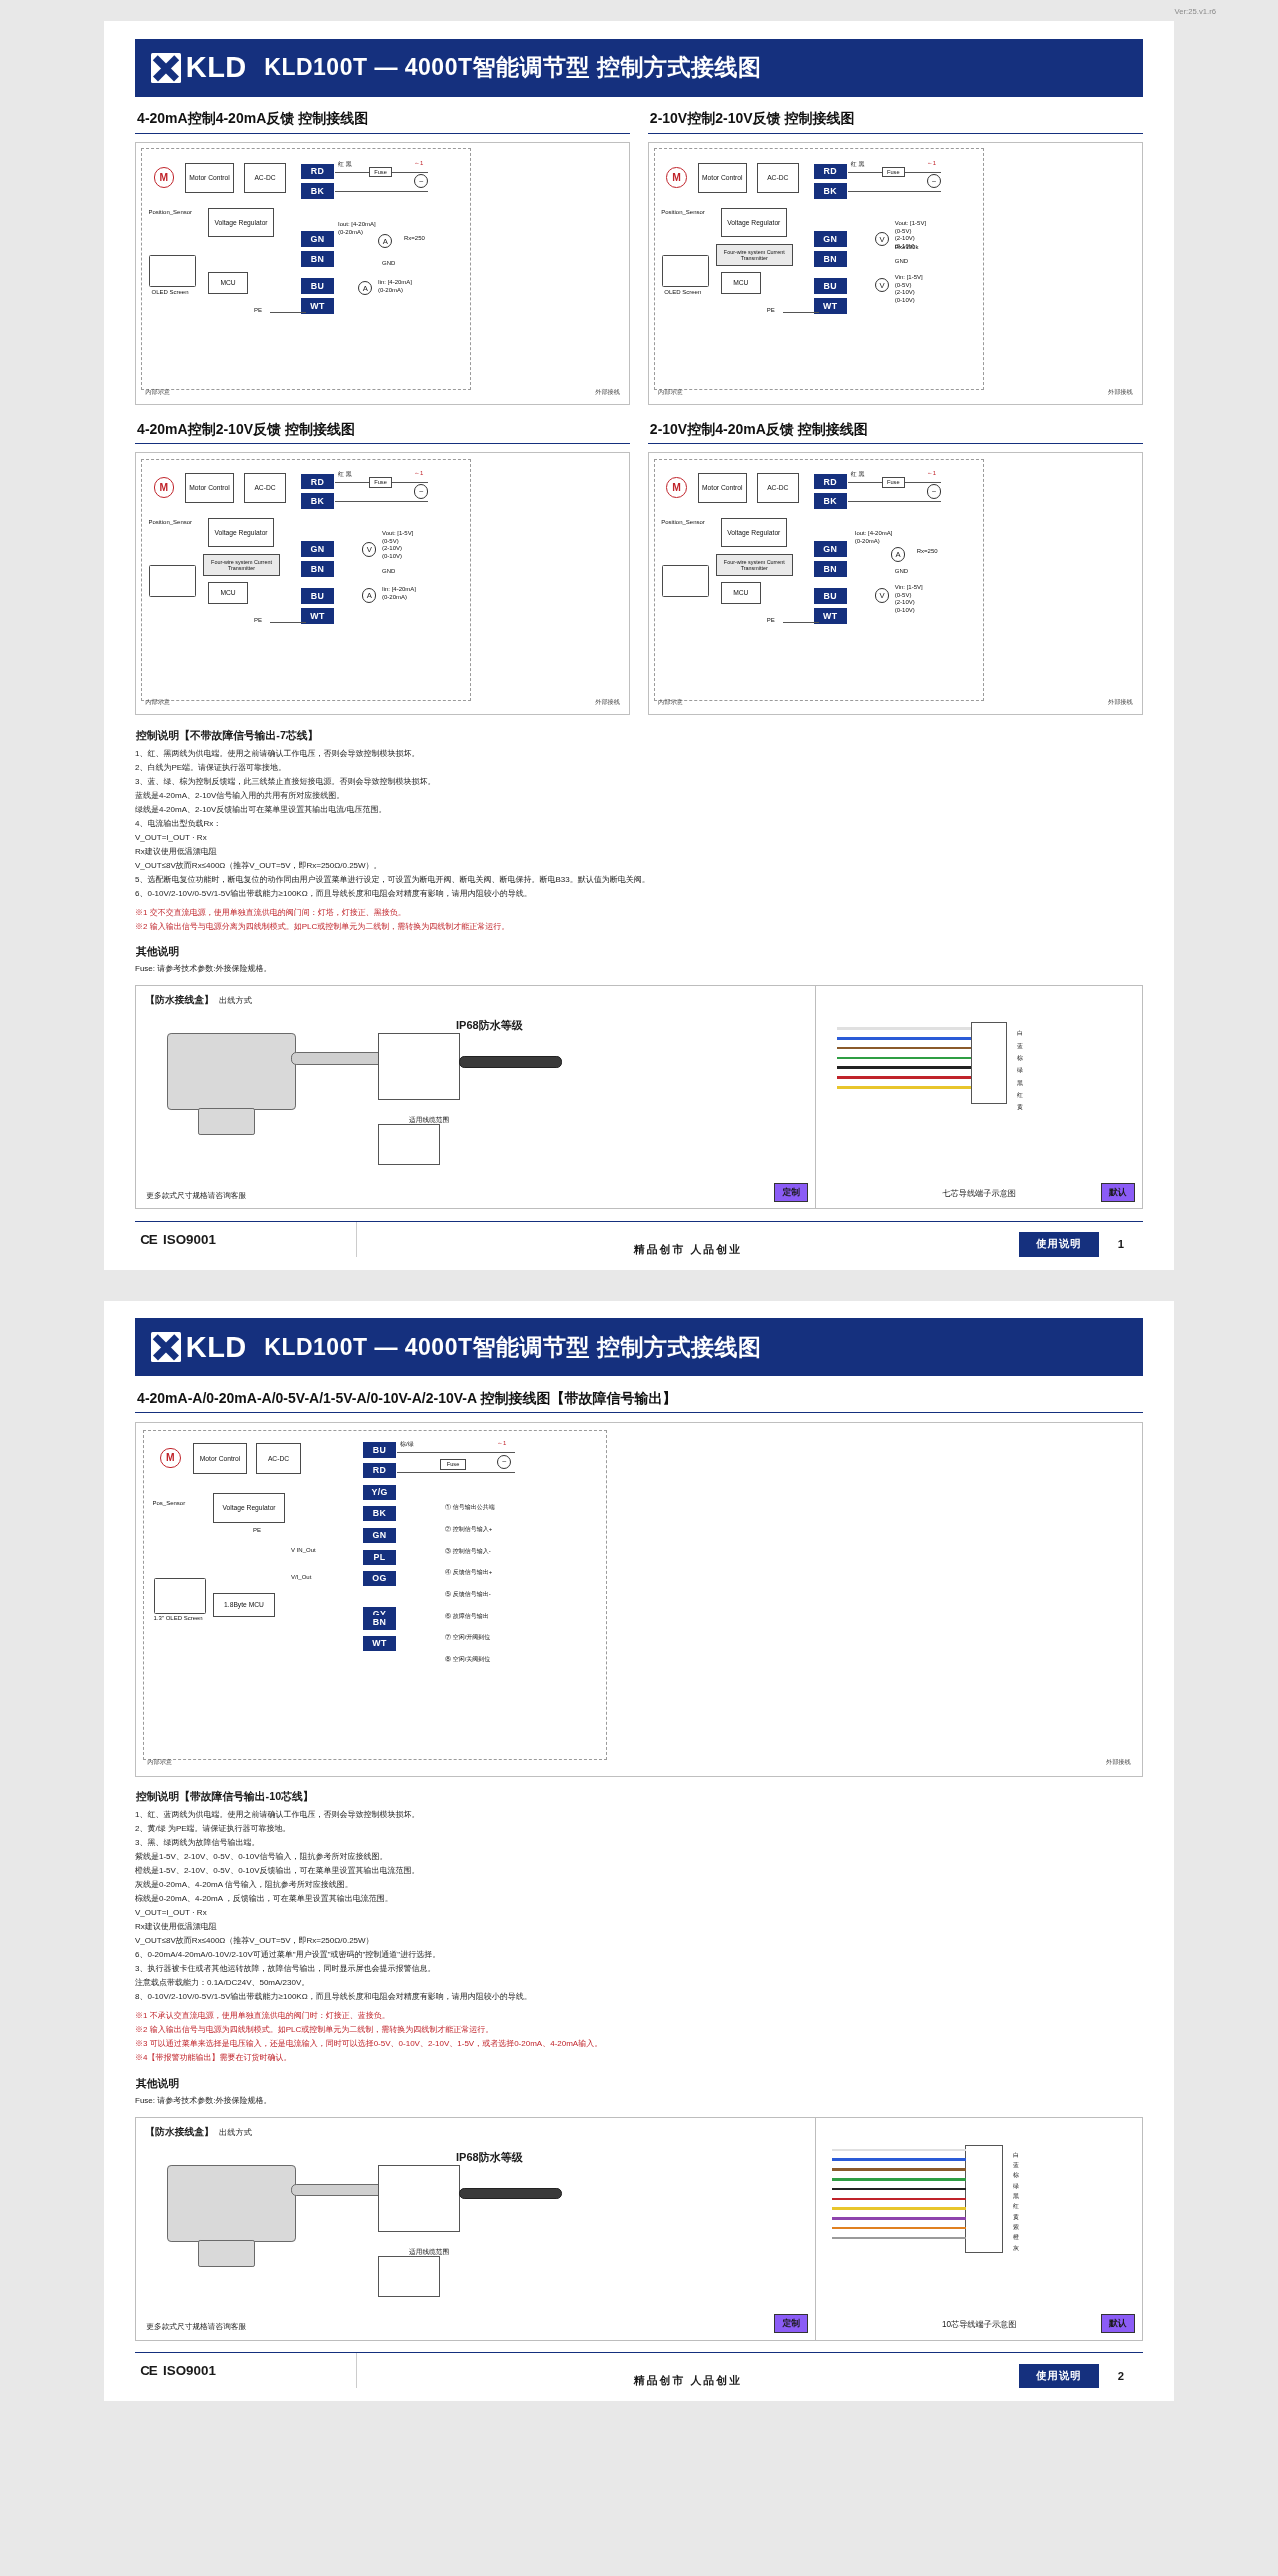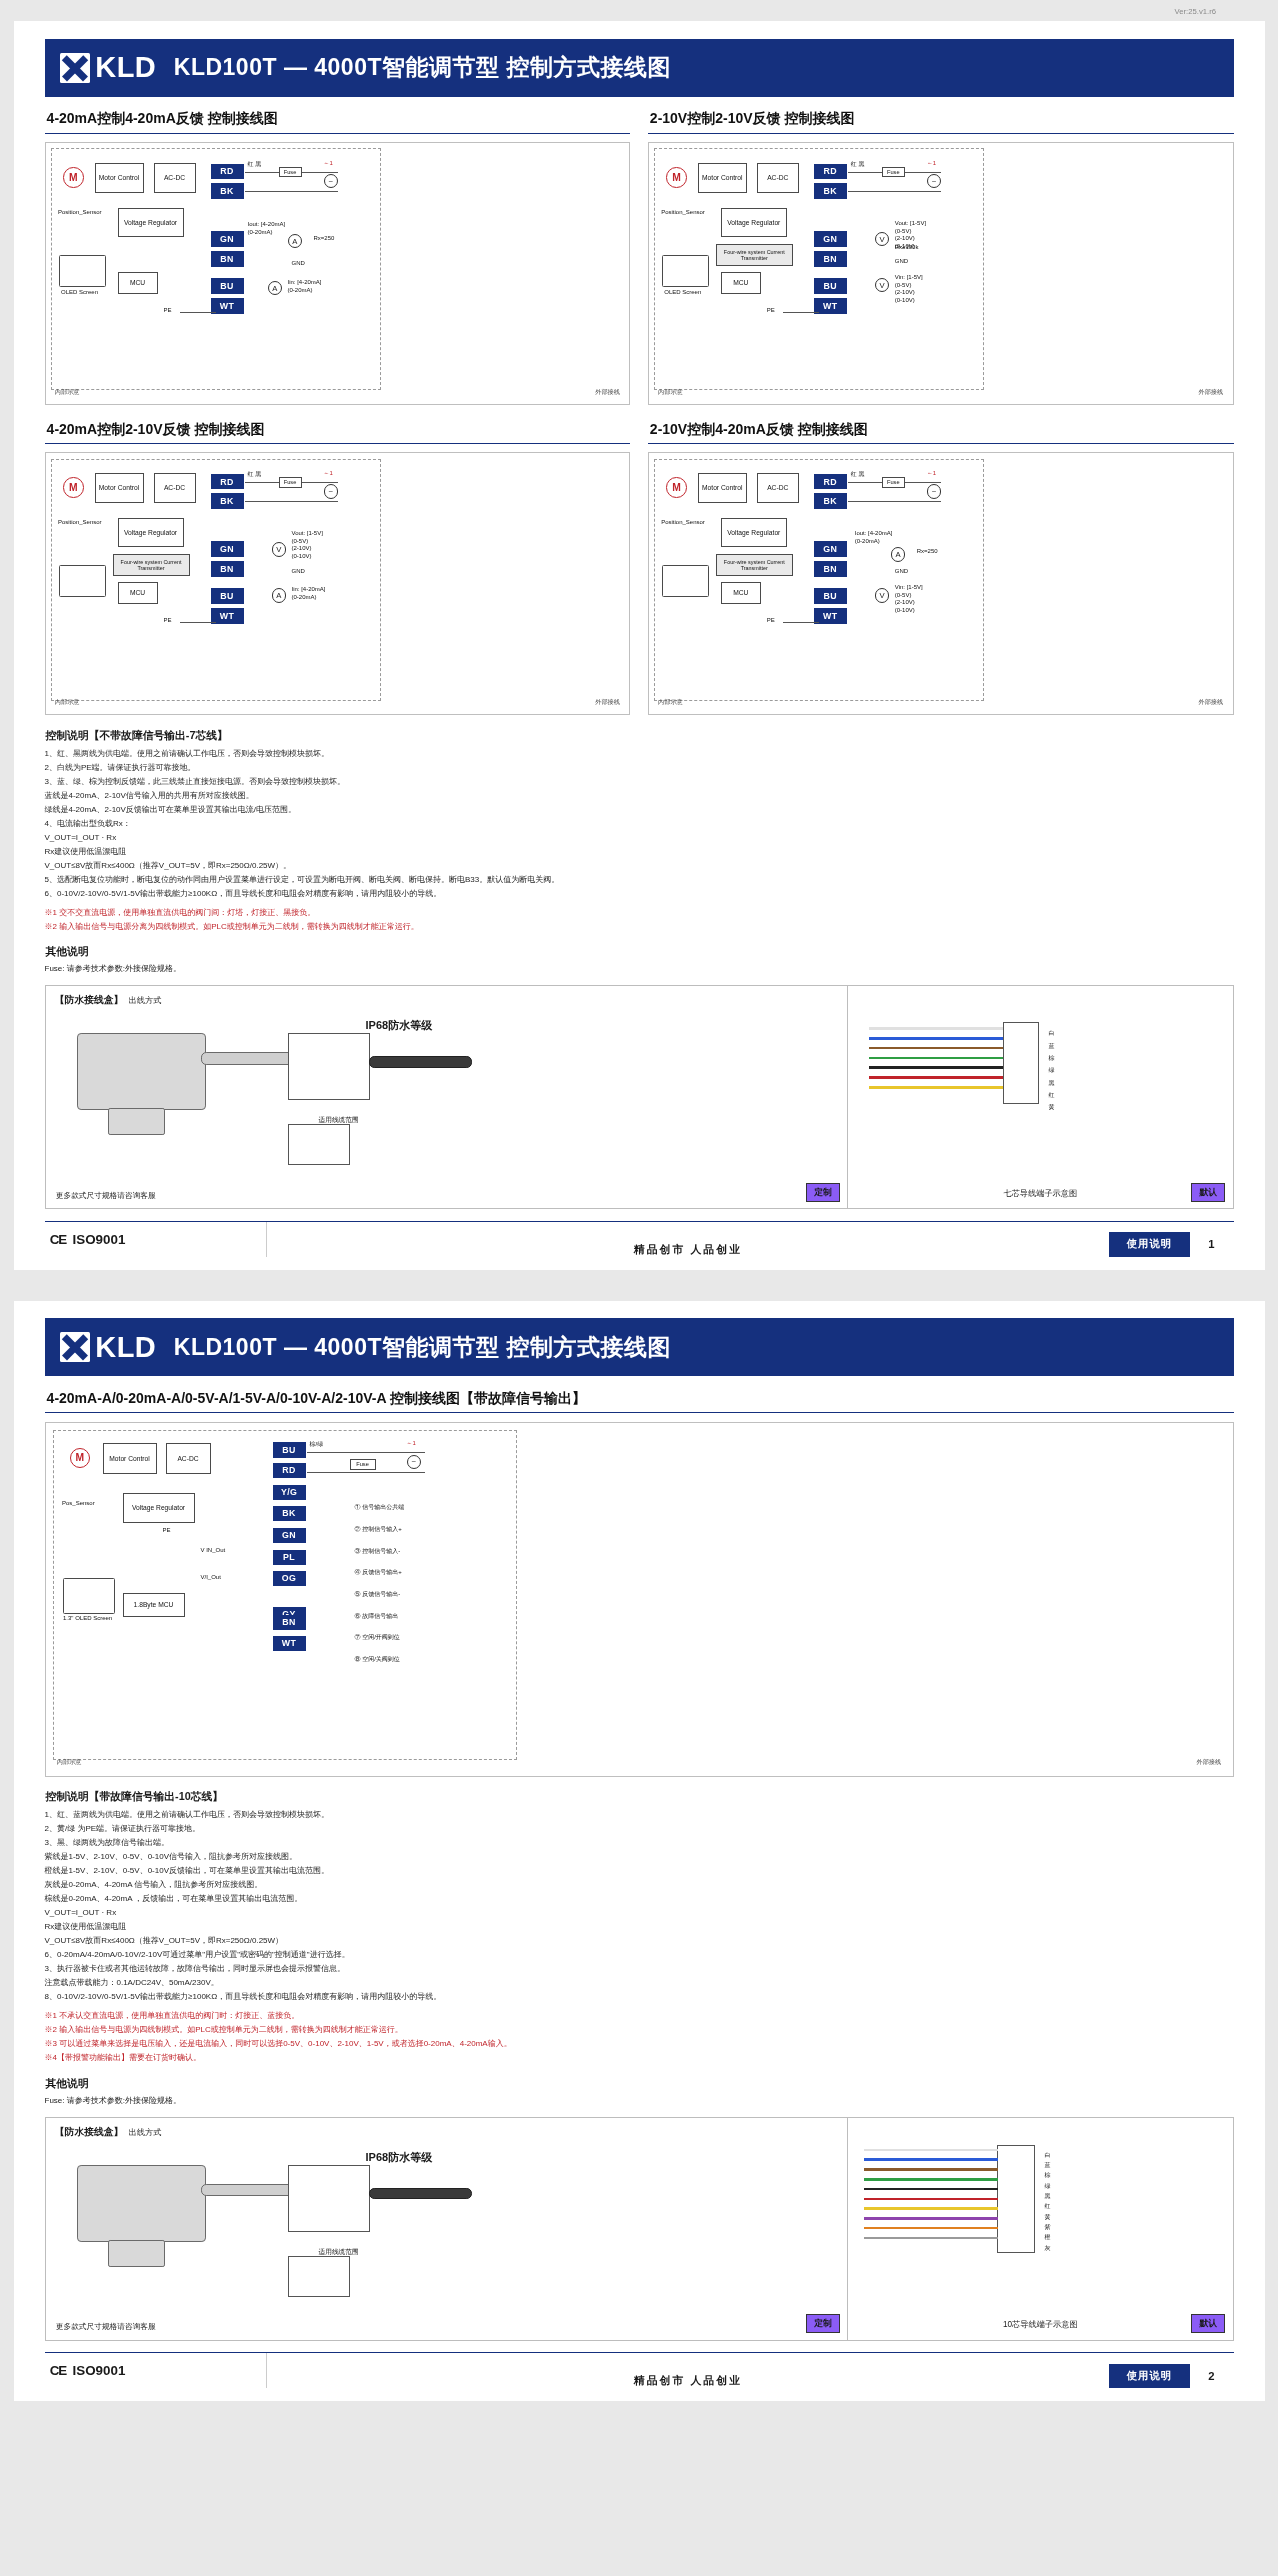--- a/index.html
+++ b/index.html
@@ -11,21 +11,21 @@
     color: #1a1a1a;
     -webkit-font-smoothing: antialiased;
   }
   .version-line {
     text-align: right;
     font-size: 7.7px;
     color: #8a8a8a;
     padding: 7.2px 62px 5.2px 0;
   }
   .page {
-    width: 1251px;
+    width: 1070px;
     margin: 0 auto 31px auto;
     background: #ffffff;
     padding: 0 0 0 0;
     position: relative;
   }
   .page-inner { padding: 17.5px 31px 13.4px 31px; }
 
   
   .header-bar {
     background: #15307e;

